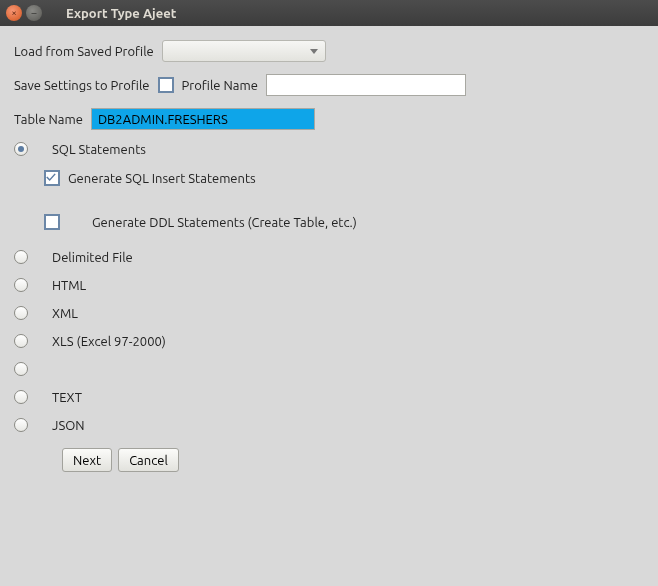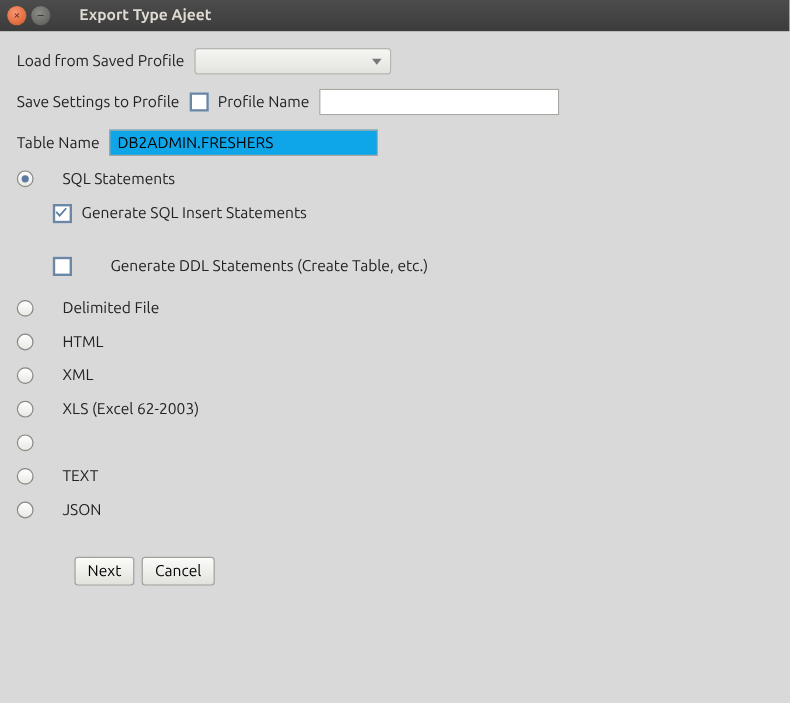--- a/index.html
+++ b/index.html
@@ -215,33 +215,33 @@
     <span>HTML</span>
   </div>
 
   <div class="opt-row">
     <span class="radio"></span>
     <span>XML</span>
   </div>
 
   <div class="opt-row">
     <span class="radio"></span>
-    <span>XLS (Excel 62-2003)</span>
+    <span>XLS (Excel 97-2000)</span>
   </div>
 
   <div class="opt-row">
     <span class="radio"></span>
   </div>
 
   <div class="opt-row">
     <span class="radio"></span>
     <span>TEXT</span>
   </div>
 
-  <div class="opt-row" style="margin-bottom:32px;">
+  <div class="opt-row" style="margin-bottom:16px;">
     <span class="radio"></span>
     <span>JSON</span>
   </div>
 
   <div class="btn-row">
     <button class="btn">Next</button>
     <button class="btn">Cancel</button>
   </div>
 
 </div>

